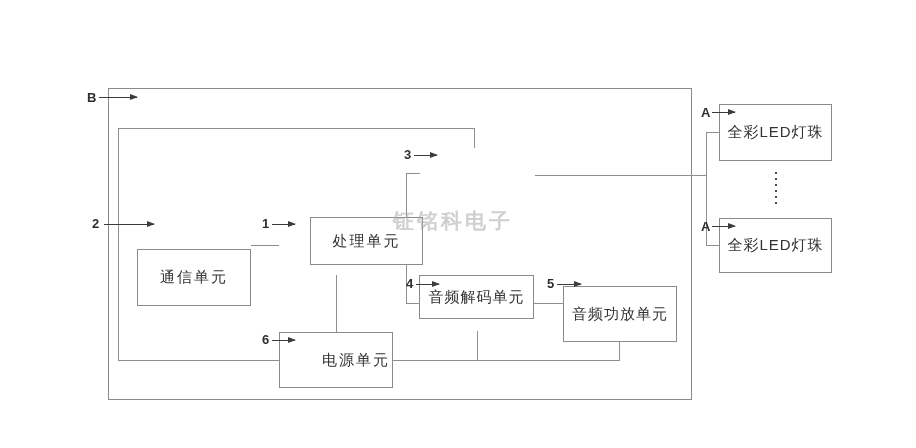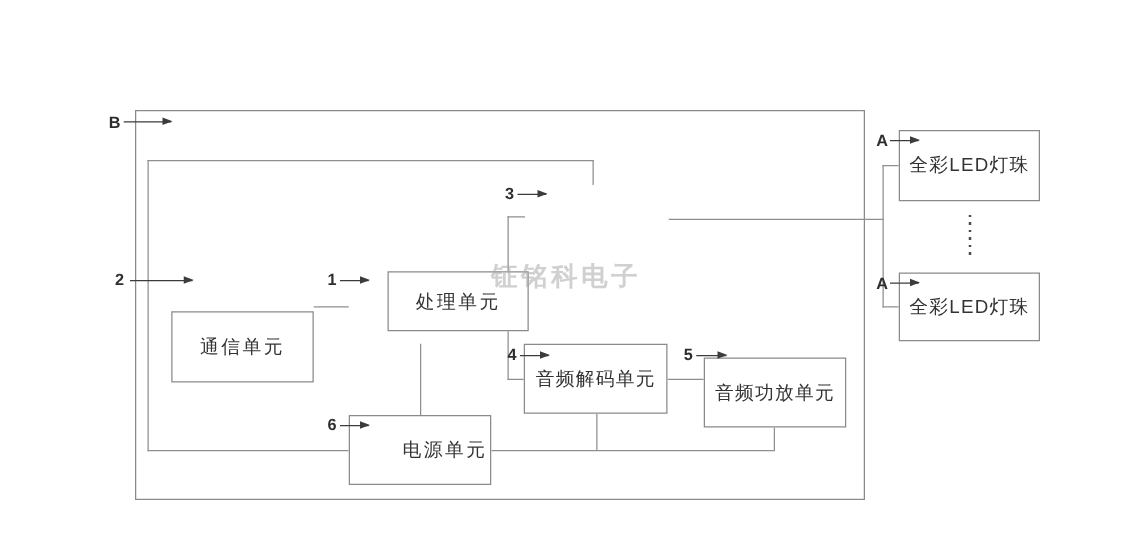--- a/index.html
+++ b/index.html
@@ -88,21 +88,21 @@
 
   <div class="box" style="left:137px;top:218px;width:114px;height:57px;margin-top:31px;">
     <span>通信单元</span>
   </div>
 
   <div class="box" style="left:274px;top:217px;width:113px;height:48px;margin-left:36px;">
     <span>处理单元</span>
   </div>
 
 
-  <div class="box" style="left:419px;top:275px;width:115px;height:56px;letter-spacing:1px;">
+  <div class="box" style="left:419px;top:275px;width:115px;height:44px;letter-spacing:1px;">
     <span>音频解码单元</span>
   </div>
 
   <div class="box" style="left:563px;top:275px;width:114px;height:56px;letter-spacing:1px;margin-top:11px;">
     <span>音频功放单元</span>
   </div>
 
   <div class="box" style="left:279px;top:332px;width:114px;height:56px;padding-left:40px;">
     <span>电源单元</span>
   </div>

